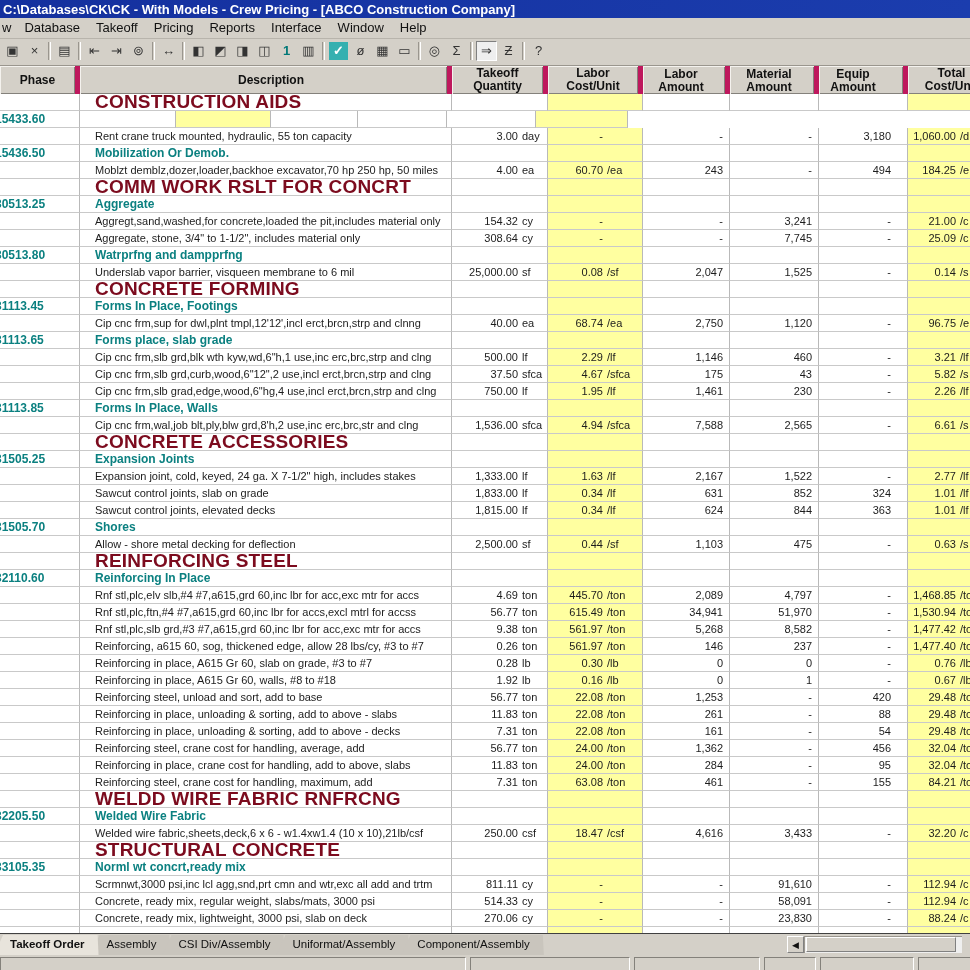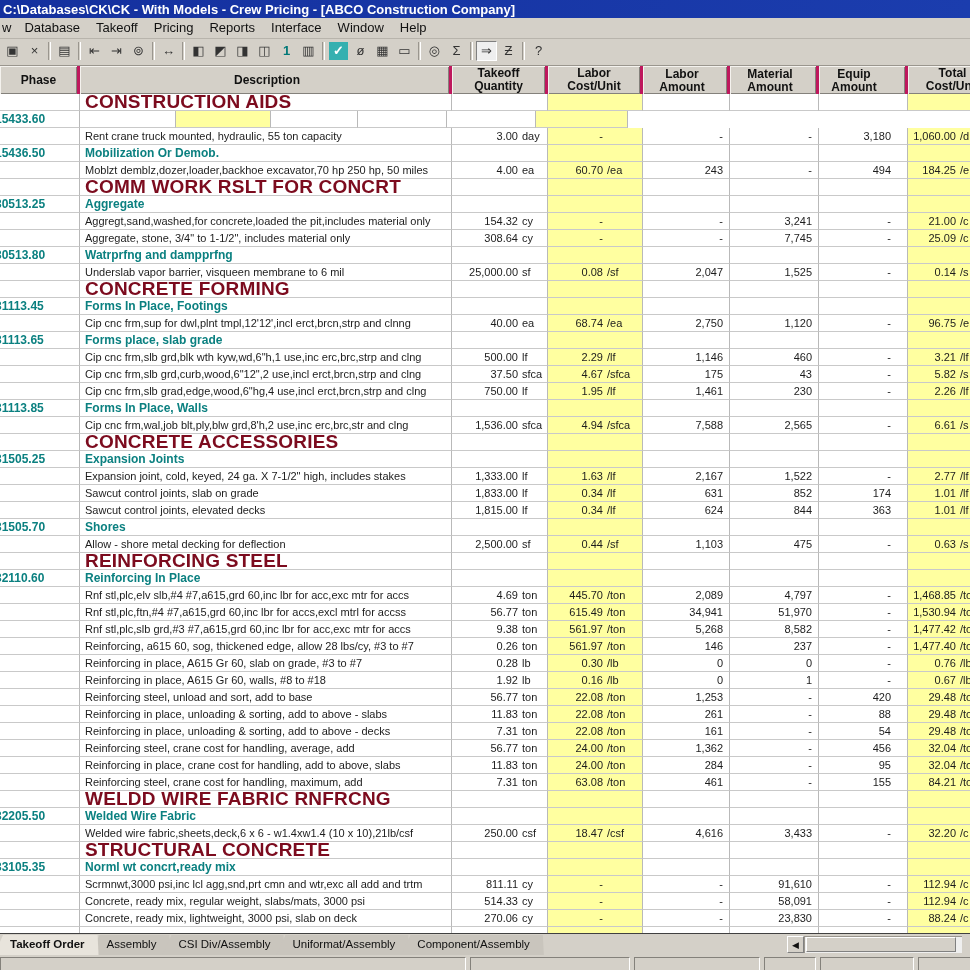--- a/index.html
+++ b/index.html
@@ -39,31 +39,31 @@
   .tb-sep { width:3px; height:18px; border-left:1px solid #9a968e; border-right:1px solid #fff; margin:0 2px; }
   
   .grid-clip { width:970px; overflow:hidden; background:#fff; }
   .grid-inner { width:1000px; }
   .grid-topstrip { height:4px; background:#d4d0c8; border-bottom:1px solid #9a968e; width:1000px; }
   .hdr-row { display:flex; width:1000px; height:28px; background:#d4d0c8; }
   .hdr-cell {
     display:flex; flex-direction:column; align-items:center; justify-content:center;
     font-size:12px; font-weight:bold; color:#111; line-height:13px;
     box-shadow:inset 1px 1px 0 #f4f2ee, inset -1px -1px 0 #84817b;
-    border-right:3px solid #be185d; overflow:hidden; white-space:nowrap;
+    border-right:5px solid #be185d; overflow:hidden; white-space:nowrap;
   }
   .rows-clip { height:839px; overflow:hidden; width:1000px; }
   .row { display:flex; width:1000px; height:17px; background:#fff; }
   .c {
     height:17px; line-height:16px; border-right:1px solid #b9b9b9; border-bottom:1px solid #c9c9c9;
     overflow:hidden; white-space:nowrap; font-size:11px; color:#1c1c1c;
     display:flex;
   }
   .c-ph { width:80px;  }
-  .c-d  { width:372px; padding-left:5px; }
+  .c-d  { width:372px; padding-left:15px; }
   .c-q  { width:96px;  }
   .c-lc { width:95px;  background:#ffffa0; }
   .c-la { width:87px;  justify-content:flex-end; padding-right:6px; }
   .c-ma { width:89px;  justify-content:flex-end; padding-right:6px; }
   .c-ea { width:89px;  justify-content:flex-end; padding-right:16px; }
   .c-tc { width:92px;  background:#ffffa0; }
   .num  { flex:0 0 auto; text-align:right; display:inline-block; }
   .c-q .num  { width:66px; }
   .c-q .unit { width:30px; padding-left:4px; }
   .c-lc .num { width:55px; }
@@ -877,21 +877,21 @@
               <span class="num">0.34</span>
               <span class="unit">/lf</span>
             </div>
             <div class="c c-la">
               <span>631</span>
             </div>
             <div class="c c-ma">
               <span>852</span>
             </div>
             <div class="c c-ea">
-              <span>174</span>
+              <span>324</span>
             </div>
             <div class="c c-tc">
               <span class="num">1.01</span>
               <span class="unit">/lf</span>
             </div>
           </div>
           <div class="row item">
             <div class="c c-ph">
               <span class="ph-txt"></span>
             </div>

